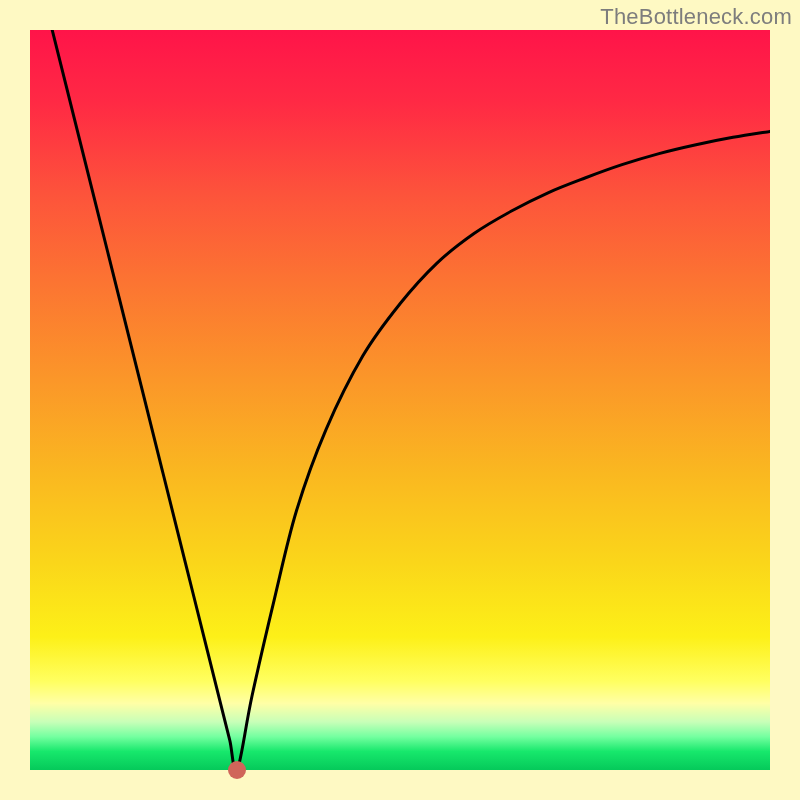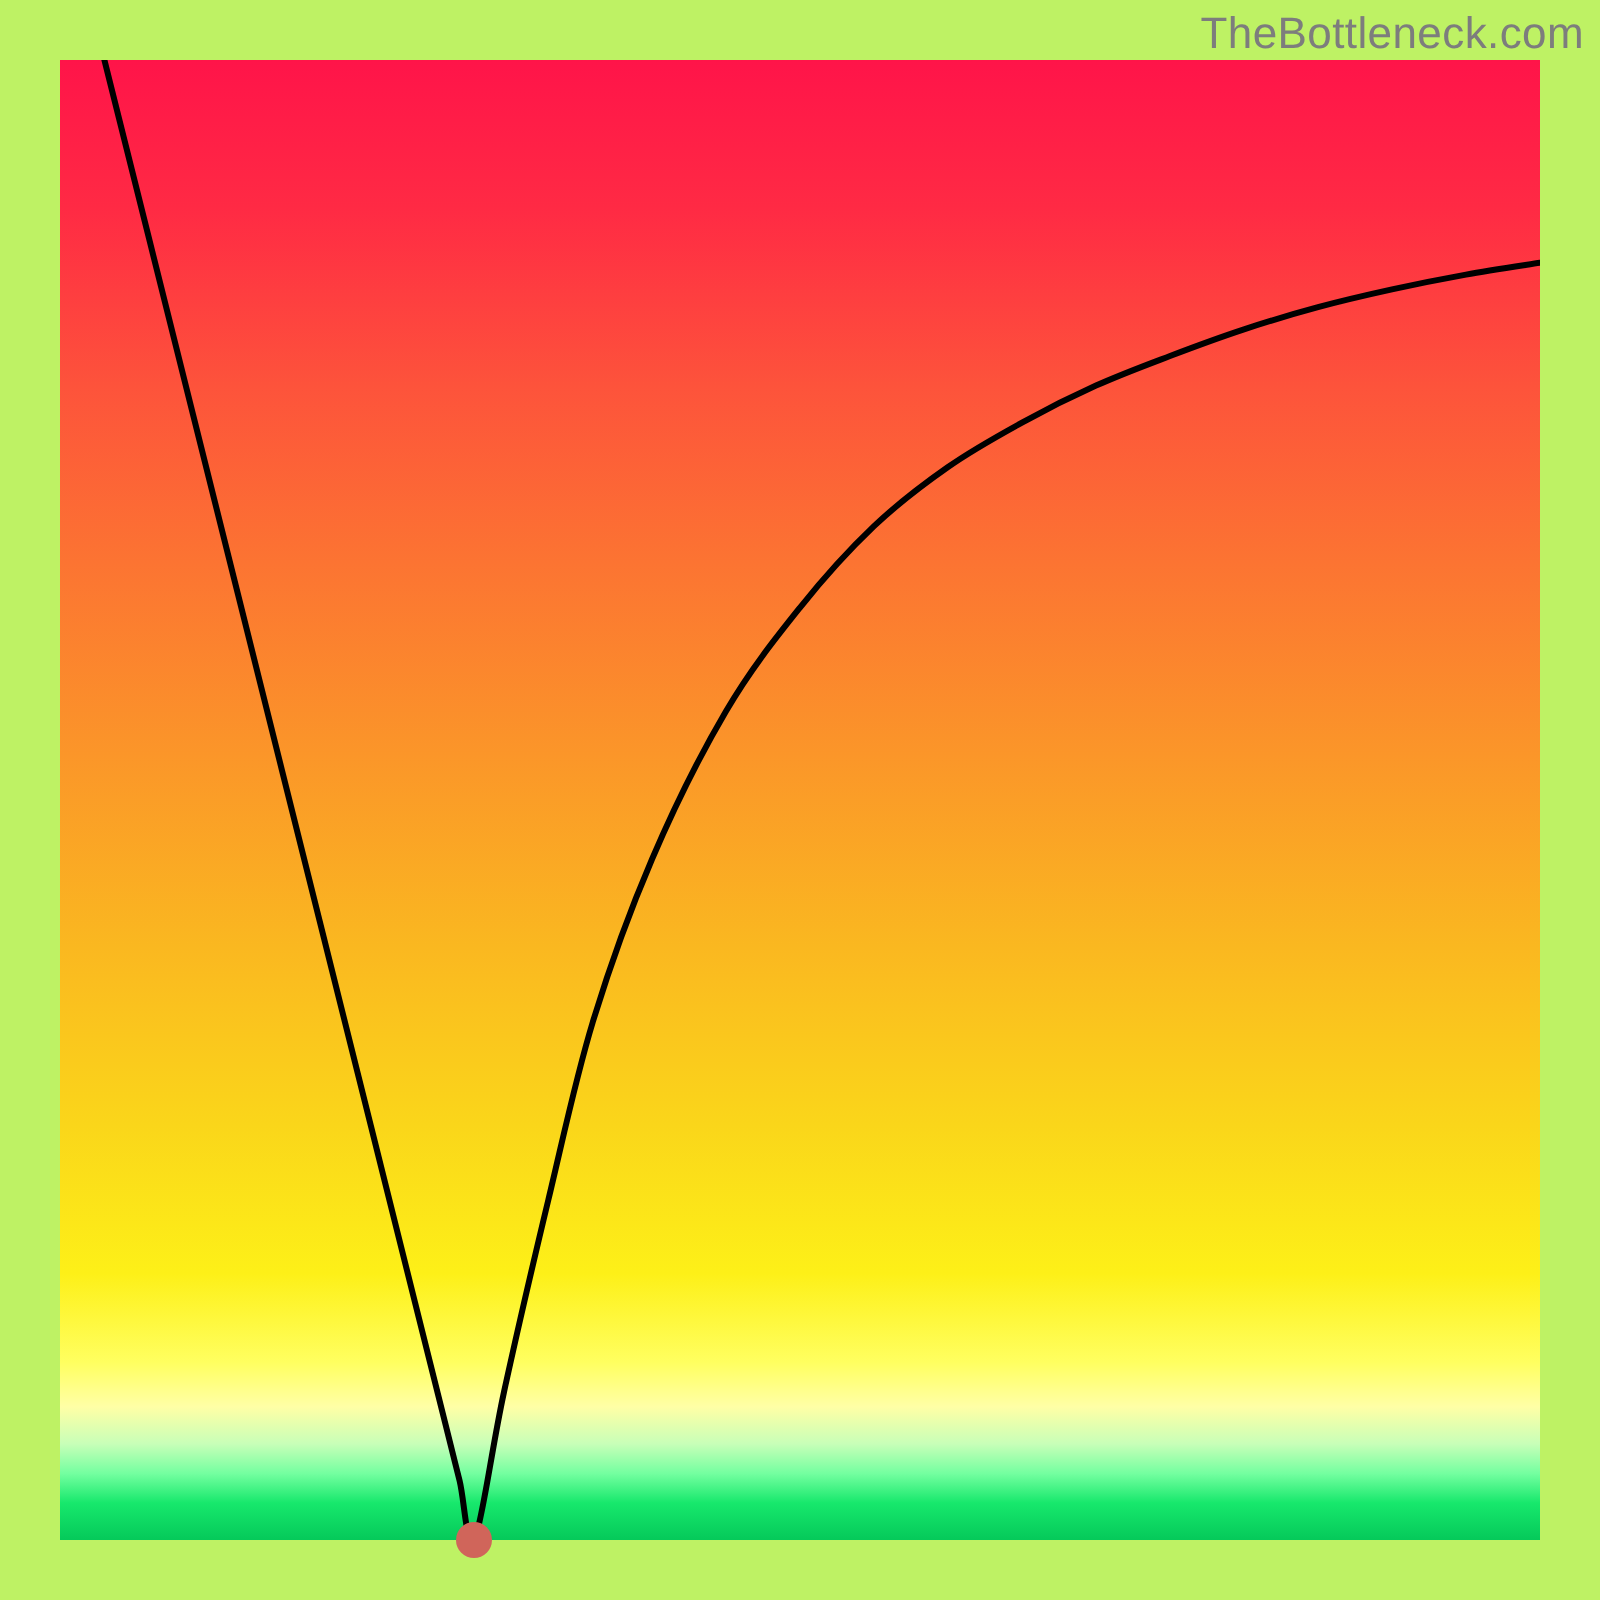--- a/index.html
+++ b/index.html
@@ -8,21 +8,21 @@
     width: 800px;
     height: 800px;
     overflow: hidden;
     background: #000;
     font-family: Arial, Helvetica, sans-serif;
   }
   .frame {
     position: relative;
     width: 800px;
     height: 800px;
-    background: #bef264;
+    background: #fef9c3;
   }
   .plot-area {
     position: absolute;
     left: 30px;
     top: 30px;
     width: 740px;
     height: 740px;
     
     background: linear-gradient(
       to bottom,

